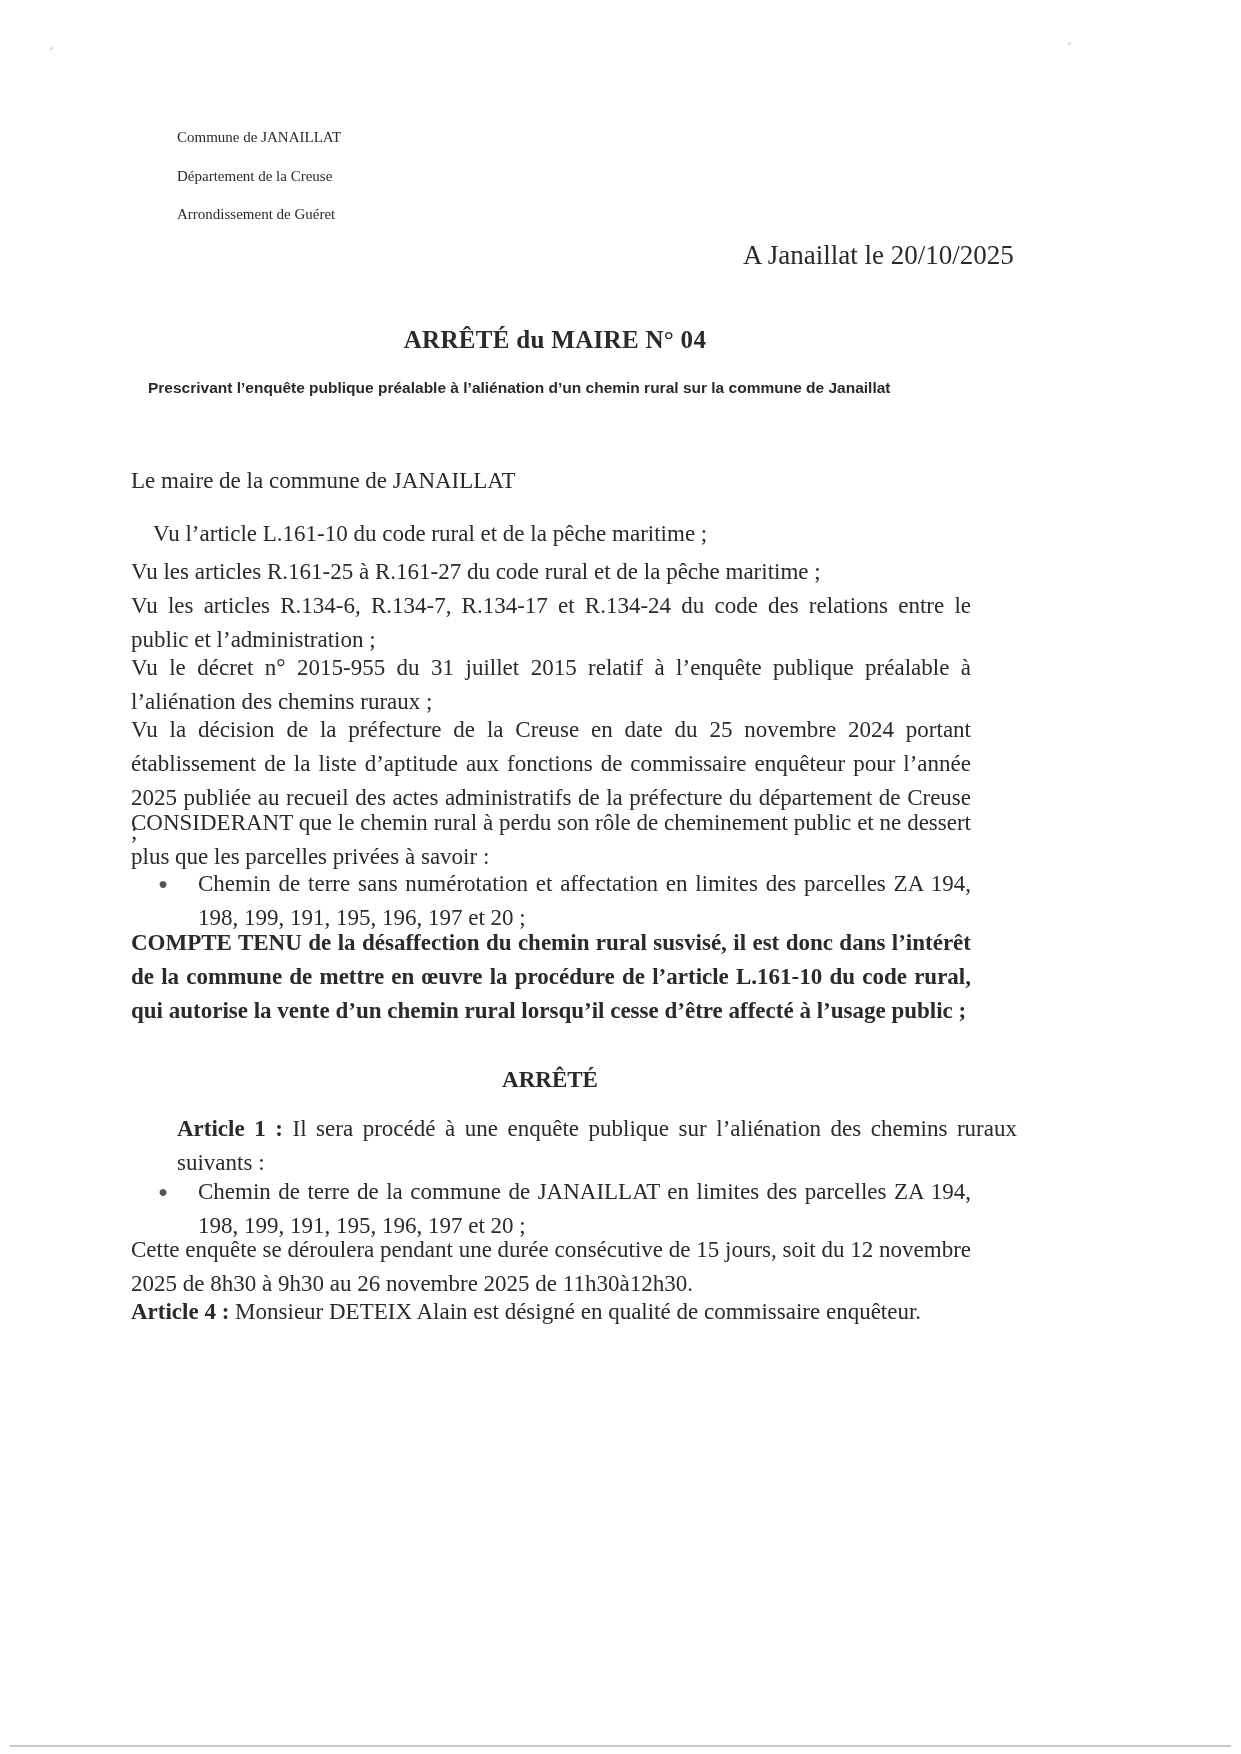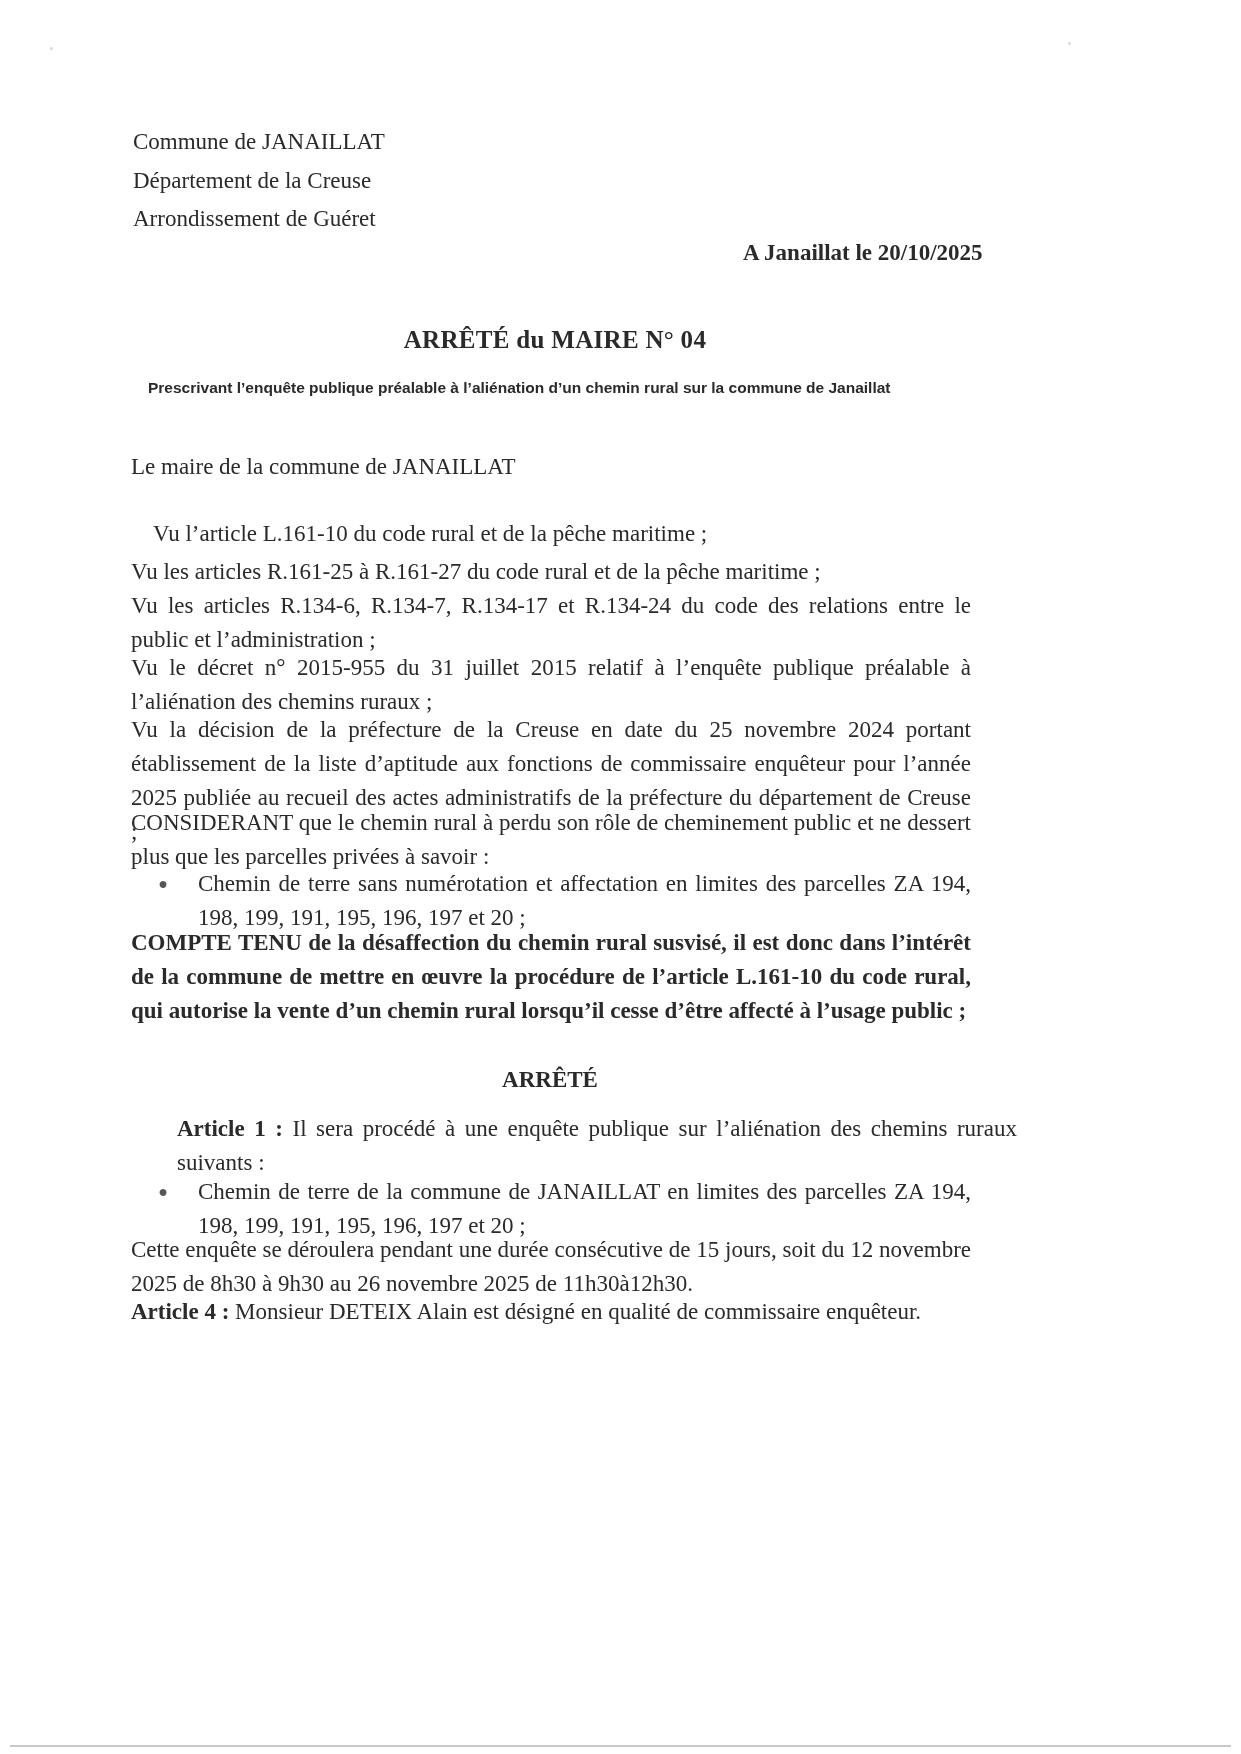--- a/index.html
+++ b/index.html
@@ -4,22 +4,22 @@
   <style>
     html, body { margin: 0; padding: 0; background: #ffffff; }
     body {
       width: 1241px; height: 1754px; position: relative; overflow: hidden;
       font-family: "Liberation Serif", serif; color: #2a2a2a;
     }
     .page { position: absolute; left: 0; top: 0; width: 1241px; height: 1754px; }
     .abs { position: absolute; }
     .t { font-size: 23px; line-height: 34px; }
     .just { text-align: justify; text-align-last: left; }
-    .header-line { font-size: 23px; }
-    .date { font-family: "Liberation Serif", serif; font-weight: bold; font-size: 23px; }
+    .header-line { font-size: 15px; margin-left: 44px; }
+    .date { font-family: "Liberation Serif", serif; font-weight: normal; font-size: 27px; }
     .title { font-weight: bold; font-size: 25px; letter-spacing: 0.3px; }
     .subtitle { font-family: "Liberation Sans", sans-serif; font-weight: bold; font-size: 15.5px; }
     .bullet-row { display: flex; }
     .bullet { width: 70px; flex: 0 0 70px; text-align: center; font-size: 16px; line-height: 34px; color: #555; }
     .bullet-text { flex: 1; }
     b.lbl { font-weight: bold; }
     .bottom-rule { position: absolute; left: 10px; right: 10px; top: 1745px; height: 2px; background: #c8c8c8; }
     .speck { position: absolute; width: 3px; height: 3px; border-radius: 50%; background: #d8d8d8; }
   </style>
 </head>
@@ -31,21 +31,21 @@
   <span class="speck" style="left:1068px;top:42px;"></span>
 
   <div class="abs header-line" style="left:133px;top:129px;">Commune de JANAILLAT</div>
   <div class="abs header-line" style="left:133px;top:168px;">Département de la Creuse</div>
   <div class="abs header-line" style="left:133px;top:206px;">Arrondissement de Guéret</div>
   <div class="abs date" style="left:743px;top:240px;">A Janaillat le 20/10/2025</div>
 
   <div class="abs title" style="left:0;width:1110px;text-align:center;top:326px;">ARRÊTÉ du MAIRE N° 04</div>
   <div class="abs subtitle" style="left:148px;width:810px;top:379px;white-space:nowrap;">Prescrivant l’enquête publique préalable à l’aliénation d’un chemin rural sur la commune de Janaillat</div>
 
-  <div class="abs t" style="left:131px;top:450px;text-align:right;">Le maire de la commune de JANAILLAT</div>
+  <div class="abs t" style="left:131px;top:464px;text-align:right;">Le maire de la commune de JANAILLAT</div>
 
   <div class="abs t" style="left:131px;top:517px;margin-left:22px;">Vu l’article L.161-10 du code rural et de la pêche maritime ;</div>
   <div class="abs t" style="left:131px;top:555px;">Vu les articles R.161-25 à R.161-27 du code rural et de la pêche maritime ;</div>
   <div class="abs t just" style="left:131px;width:840px;top:589px;">Vu les articles R.134-6, R.134-7, R.134-17 et R.134-24 du code des relations entre le public et l’administration ;</div>
   <div class="abs t just" style="left:131px;width:840px;top:651px;">Vu le décret n° 2015-955 du 31 juillet 2015 relatif à l’enquête publique préalable à l’aliénation des chemins ruraux ;</div>
   <div class="abs t just" style="left:131px;width:840px;top:713px;">Vu la décision de la préfecture de la Creuse en date du 25 novembre 2024 portant établissement de la liste d’aptitude aux fonctions de commissaire enquêteur pour l’année 2025 publiée au recueil des actes administratifs de la préfecture du département de Creuse ;</div>
 
   <div class="abs t just" style="left:131px;width:840px;top:806px;">CONSIDERANT que le chemin rural à perdu son rôle de cheminement public et ne dessert plus que les parcelles privées à savoir :</div>
   <div class="abs t bullet-row" style="left:128px;width:843px;top:867px;">
     <span class="bullet">●</span>

